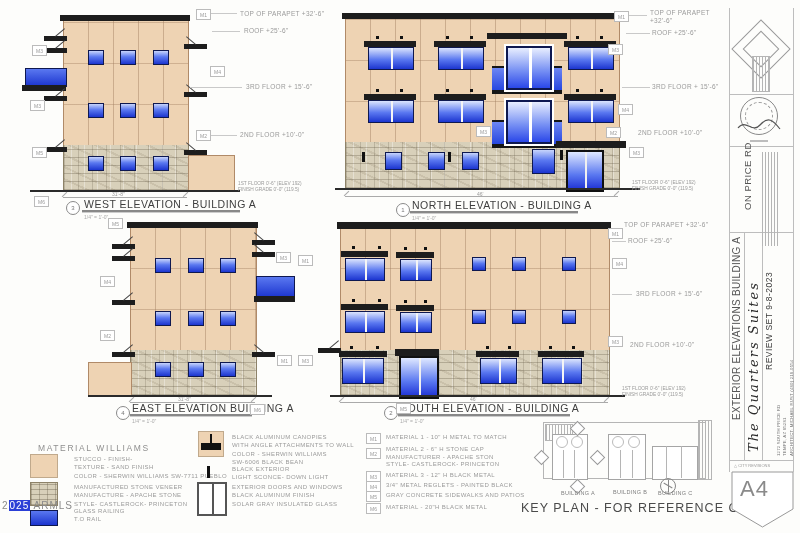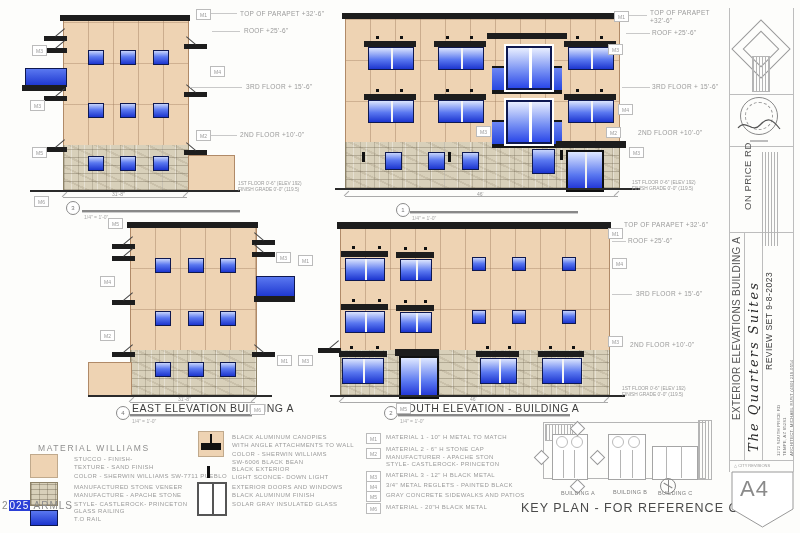--- a/index.html
+++ b/index.html
@@ -131,20 +131,21 @@
     <i class="w" style="left:88px;top:103px"></i>
     <i class="w" style="left:120px;top:103px"></i>
     <i class="w" style="left:153px;top:103px"></i>
     <i class="w" style="left:88px;top:156px"></i>
     <i class="w" style="left:120px;top:156px"></i>
     <i class="w" style="left:153px;top:156px"></i>
     <div class="gline" style="left:30px;top:190px;width:210px"></div>
     <div class="dim" style="left:63px;top:197px;width:124px"></div>
     <div class="dimtxt" style="left:112px;top:191px">31'-8"</div>
     <div class="ecirc" style="left:66px;top:201px">3</div>
+    <div class="etitle" style="left:84px;top:198px">WEST ELEVATION - BUILDING A</div>
     <div class="eunder" style="left:82px;top:210px;width:158px"></div>
     <div class="escale" style="left:84px;top:214px">1/4" = 1'-0"</div>
 
     <div class="mtag" style="left:32px;top:45px">M3</div>
     <div class="mtag" style="left:30px;top:100px">M3</div>
     <div class="mtag" style="left:32px;top:147px">M5</div>
     <div class="mtag" style="left:34px;top:196px">M6</div>
     <div class="mtag" style="left:196px;top:9px">M1</div>
     <div class="lead" style="left:211px;top:13px;width:26px"></div>
     <div class="lvl" style="left:240px;top:10px">TOP OF PARAPET +32'-6"</div>
@@ -204,20 +205,21 @@
     <i class="sconce" style="left:448px;top:152px"></i>
     <i class="w" style="left:462px;top:152px;width:15px;height:16px"></i>
     <i class="w" style="left:532px;top:149px;width:21px;height:23px"></i>
     <i class="sconce" style="left:560px;top:150px"></i>
     <div class="cap" style="left:556px;top:141px;width:70px;height:7px"></div>
     <div class="door" style="left:566px;top:150px;width:34px;height:38px"></div>
     <div class="gline" style="left:335px;top:188px;width:305px"></div>
     <div class="dim" style="left:345px;top:196px;width:273px"></div>
     <div class="dimtxt" style="left:477px;top:191px">46'</div>
     <div class="ecirc" style="left:396px;top:203px">1</div>
+    <div class="etitle" style="left:412px;top:199px">NORTH ELEVATION - BUILDING A</div>
     <div class="eunder" style="left:410px;top:211px;width:168px"></div>
     <div class="escale" style="left:412px;top:215px">1/4" = 1'-0"</div>
 
     <div class="mtag" style="left:476px;top:126px">M3</div>
     <div class="mtag" style="left:614px;top:11px">M1</div>
     <div class="lead" style="left:629px;top:15px;width:18px"></div>
     <div class="lvl wrap" style="left:650px;top:9px;width:62px">TOP OF PARAPET +32'-6"</div>
     <div class="lead" style="left:626px;top:33px;width:24px"></div>
     <div class="lvl" style="left:652px;top:29px">ROOF +25'-6"</div>
     <div class="mtag" style="left:608px;top:44px">M3</div>

